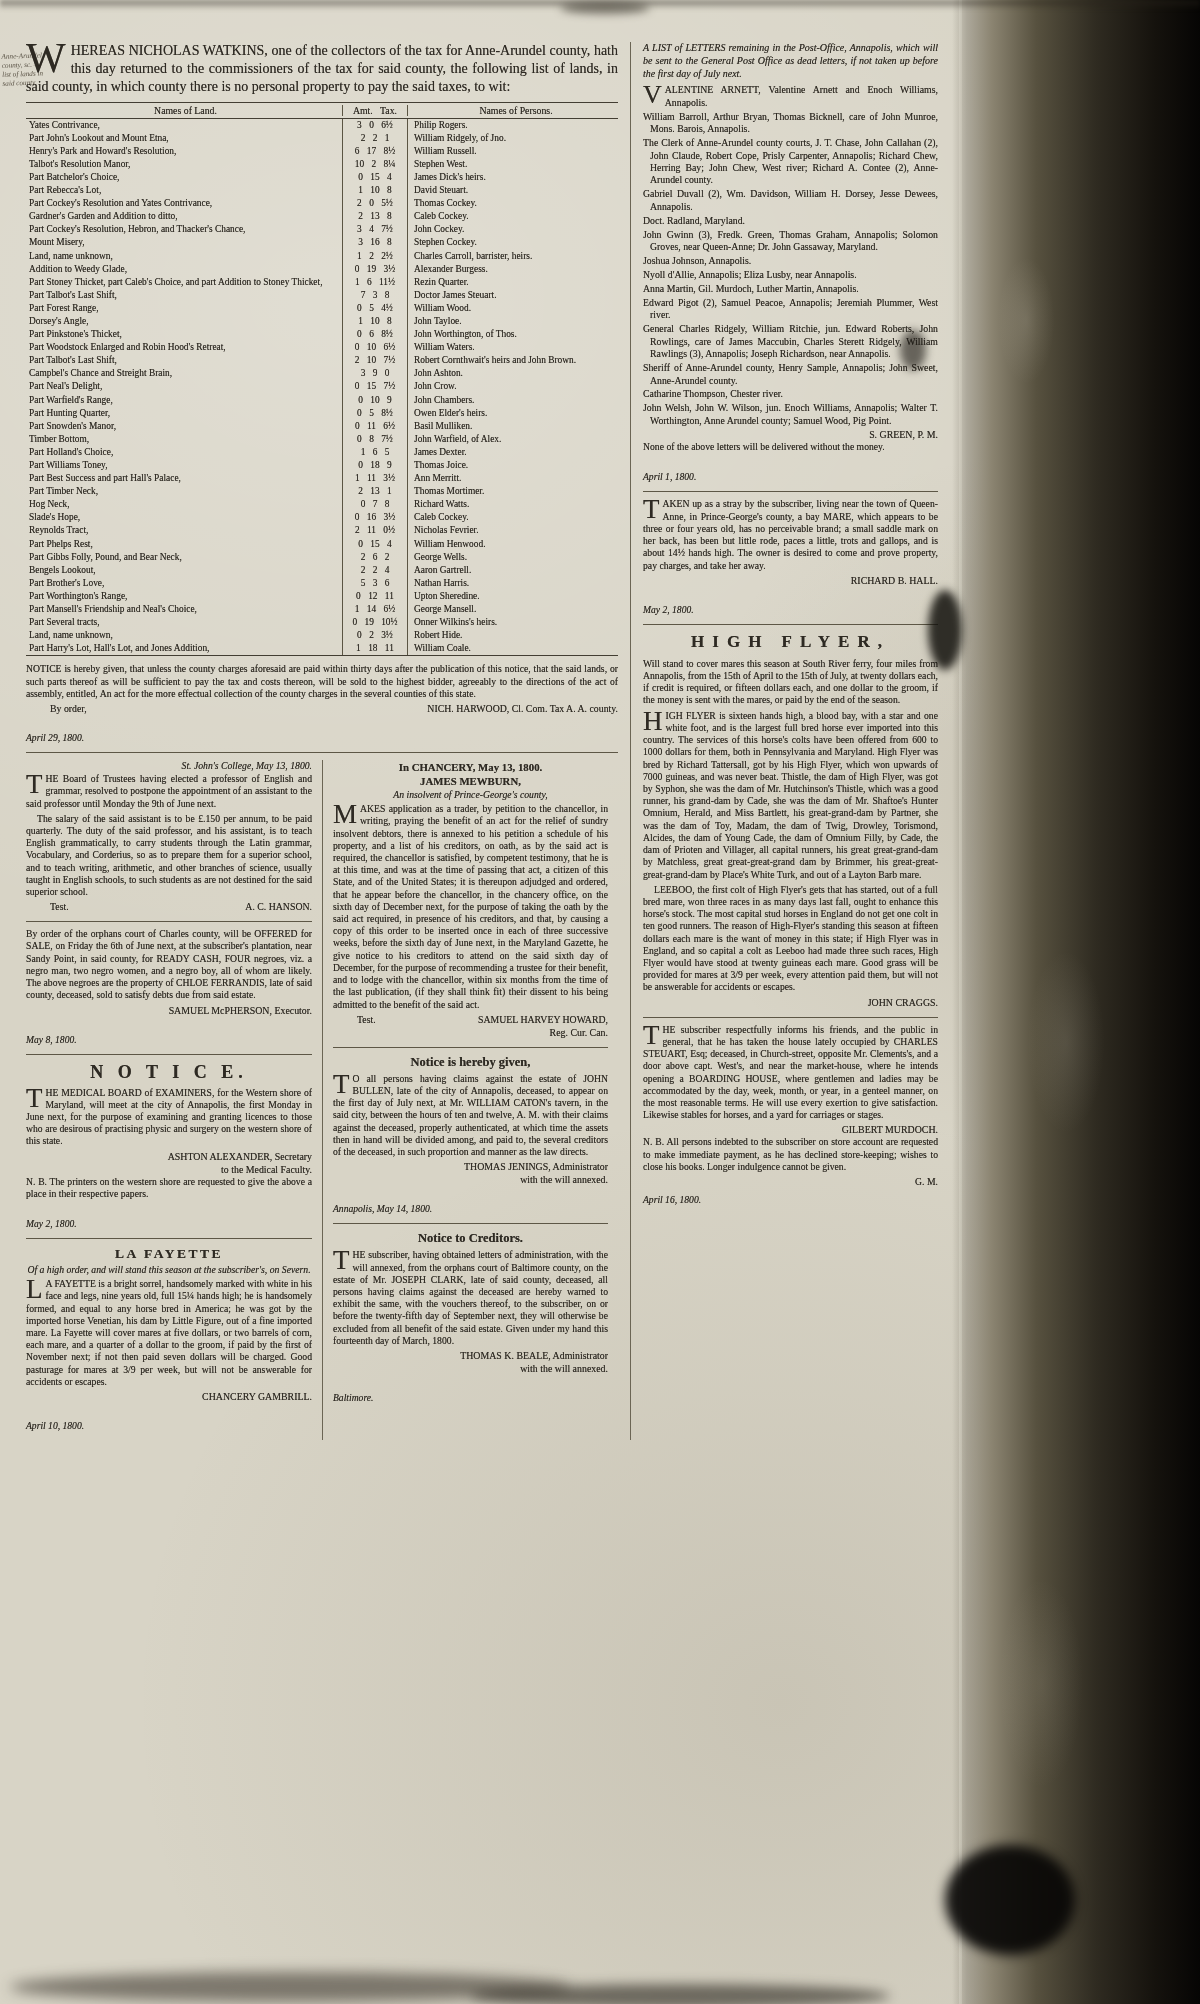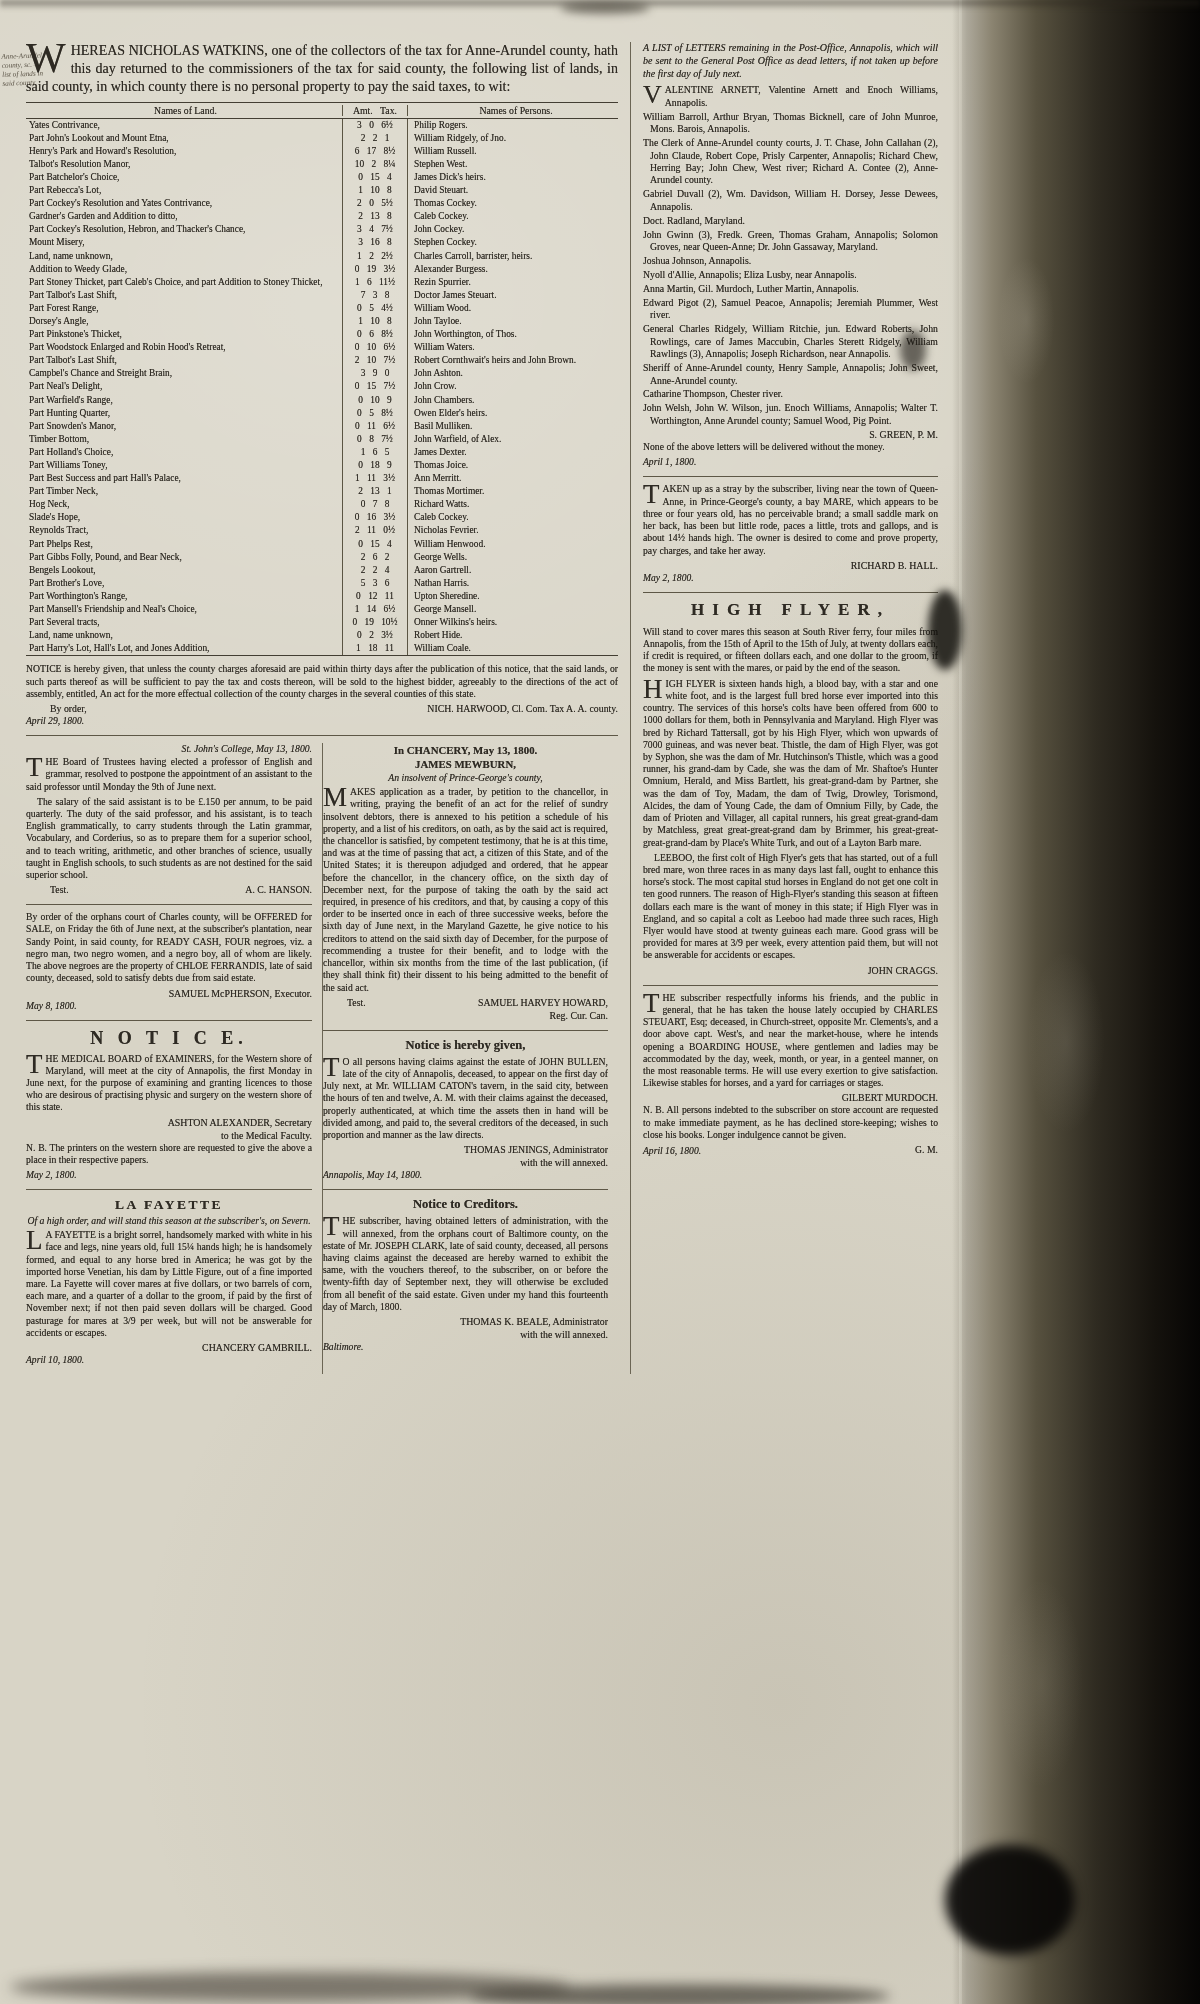--- a/index.html
+++ b/index.html
@@ -32,33 +32,33 @@
   .t-head .cell { text-align:center; }
   .t-body > div { display:flex; line-height:13.1px; font-size:9.4px; }
   .cell-land { flex:0 0 316px; padding-left:3px; text-align:left; }
   .cell-tax  { flex:0 0 66px; text-align:center; border-left:1px solid #5b5543; border-right:1px solid #5b5543; word-spacing:5px; }
   .cell-person { flex:1; padding-left:6px; text-align:left; }
 
   section { margin-bottom:9px; }
   .ruled { border-top:1px solid #5d5746; padding-top:6px; }
   .bottom-cols { display:flex; margin-top:6px; border-top:1px solid #5d5746; padding-top:7px; }
   .colA { width:296px; padding-right:10px;font-family:Liberation Serif, serif; }
-  .colB { width:286px; border-left:1px solid #6b6554; }
+  .colB { width:286px; border-left:1px solid #6b6554; padding-left:10px; }
 
   .h-notice { text-align:center; font-size:18px; letter-spacing:5px; margin:1px 0 4px; }
   .h-title { text-align:center; font-size:12.5px; margin:1px 0 3px; }
   .h-small { text-align:center; font-size:10.8px; margin:1px 0 2px; }
   .h-flyer { text-align:center; font-size:17px; letter-spacing:8px; margin:1px 0 6px; }
   .h-lafayette { text-align:center; font-size:13.5px; letter-spacing:2.5px; margin:1px 0 2px; }
   .sub-italic { text-align:center; font-style:italic; font-size:9.7px; margin-bottom:3px; }
 
   .sig-row { display:flex; justify-content:space-between; font-size:9.8px; margin:0 0; }
   .sig-row .by { padding-left:24px; }
   .sig-right { text-align:right; font-size:9.9px; margin:2px 0 1px; }
-  .dateline { font-size:9.6px; font-style:italic; margin:1px 0 0; }
+  .dateline { font-size:9.6px; font-style:italic; margin:18px 0 0; }
   .dateline-r { text-align:right; font-style:italic; font-size:9.7px; margin-bottom:2px; }
   .end-row { display:flex; justify-content:space-between; font-size:9.7px; margin-top:2px; }
 
   .letters-heading { font-style:italic; text-align:justify; line-height:1.28; font-size:10px; margin-bottom:4px; }
   .letters p { text-align:justify; line-height:1.27; font-size:9.8px; margin:0 0 1.5px; text-indent:-7px; padding-left:7px; }
   .letters p:first-child { text-indent:0; padding-left:0; }
   .letters p:first-child::first-letter { float:left; font-size:26px; line-height:20px; padding:1px 3px 0 0; }
 
   .margin-note { position:absolute; left:2px; top:52px; width:48px; font-size:7.2px; font-style:italic;
     color:rgba(64,55,42,0.85); transform:rotate(-2deg); line-height:1.25; }
@@ -159,21 +159,21 @@
                   <span class="cell cell-person">Charles Carroll, barrister, heirs.</span>
                 </div>
                 <div class="t-row">
                   <span class="cell cell-land">Addition to Weedy Glade,</span>
                   <span class="cell cell-tax">0 19 3½</span>
                   <span class="cell cell-person">Alexander Burgess.</span>
                 </div>
                 <div class="t-row">
                   <span class="cell cell-land">Part Stoney Thicket, part Caleb's Choice, and part Addition to Stoney Thicket,</span>
                   <span class="cell cell-tax">1 6 11½</span>
-                  <span class="cell cell-person">Rezin Spurrier.</span>
+                  <span class="cell cell-person">Rezin Quarter.</span>
                 </div>
                 <div class="t-row">
                   <span class="cell cell-land">Part Talbot's Last Shift,</span>
                   <span class="cell cell-tax">7 3 8</span>
                   <span class="cell cell-person">Doctor James Steuart.</span>
                 </div>
                 <div class="t-row">
                   <span class="cell cell-land">Part Forest Range,</span>
                   <span class="cell cell-tax">0 5 4½</span>
                   <span class="cell cell-person">William Wood.</span>

